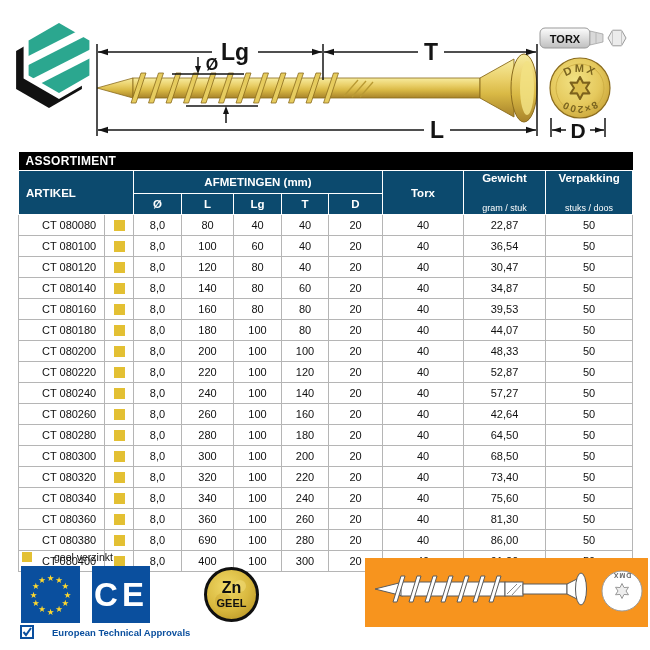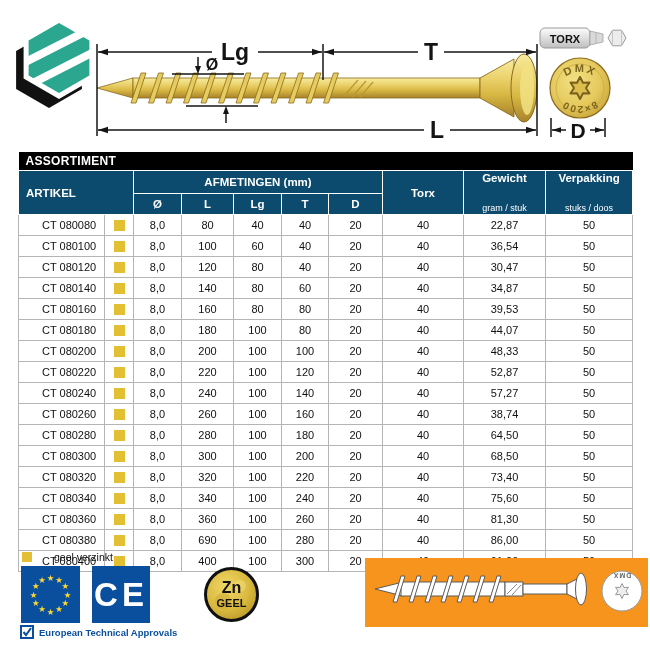--- a/index.html
+++ b/index.html
@@ -33,21 +33,21 @@
   .legend .sq{width:10px;height:10px;}
 
   
   .badge{position:absolute;top:566px;height:57px;background:#0A4F9E;color:#fff;
          display:flex;align-items:center;justify-content:center;box-sizing:border-box;}
   .badge-eu{left:21px;width:59px;background:#0A4F9E;padding:0;}
   .badge-ce{left:92px;width:58px;font-size:33px;font-weight:bold;letter-spacing:4px;}
   .badge-eta{left:144px;width:58px;flex-direction:column;align-items:flex-start;
              justify-content:center;padding-left:4px;font-size:9px;font-weight:bold;line-height:14px;}
   .zn-svg{position:absolute;left:203px;top:566px;}
-  .approvals{position:absolute;left:20px;top:625px;display:flex;align-items:center;gap:5px;
+  .approvals{position:absolute;left:20px;top:625px;display:flex;align-items:center;gap:18px;
              color:#0A4F9E;font-weight:bold;font-size:9.5px;}
 
   
   .promo-svg{position:absolute;left:365px;top:558px;}
 </style>
 </head>
 <body>
 
 <div class="page">
 
@@ -330,21 +330,21 @@
         </tr>
         <tr>
           <td class="artikel">CT 080260</td>
           <td class="swatch"><span class="sq"></span></td>
           <td class="num">8,0</td>
           <td class="num">260</td>
           <td class="num">100</td>
           <td class="num">160</td>
           <td class="num">20</td>
           <td class="num">40</td>
-          <td class="num">38,74</td>
+          <td class="num">42,64</td>
           <td class="num">50</td>
         </tr>
         <tr>
           <td class="artikel">CT 080280</td>
           <td class="swatch"><span class="sq"></span></td>
           <td class="num">8,0</td>
           <td class="num">280</td>
           <td class="num">100</td>
           <td class="num">180</td>
           <td class="num">20</td>

